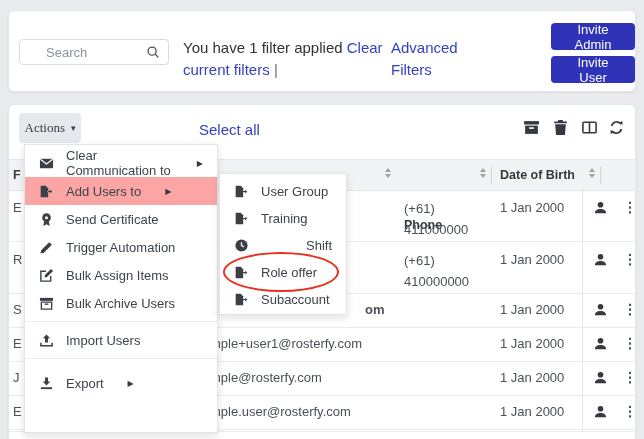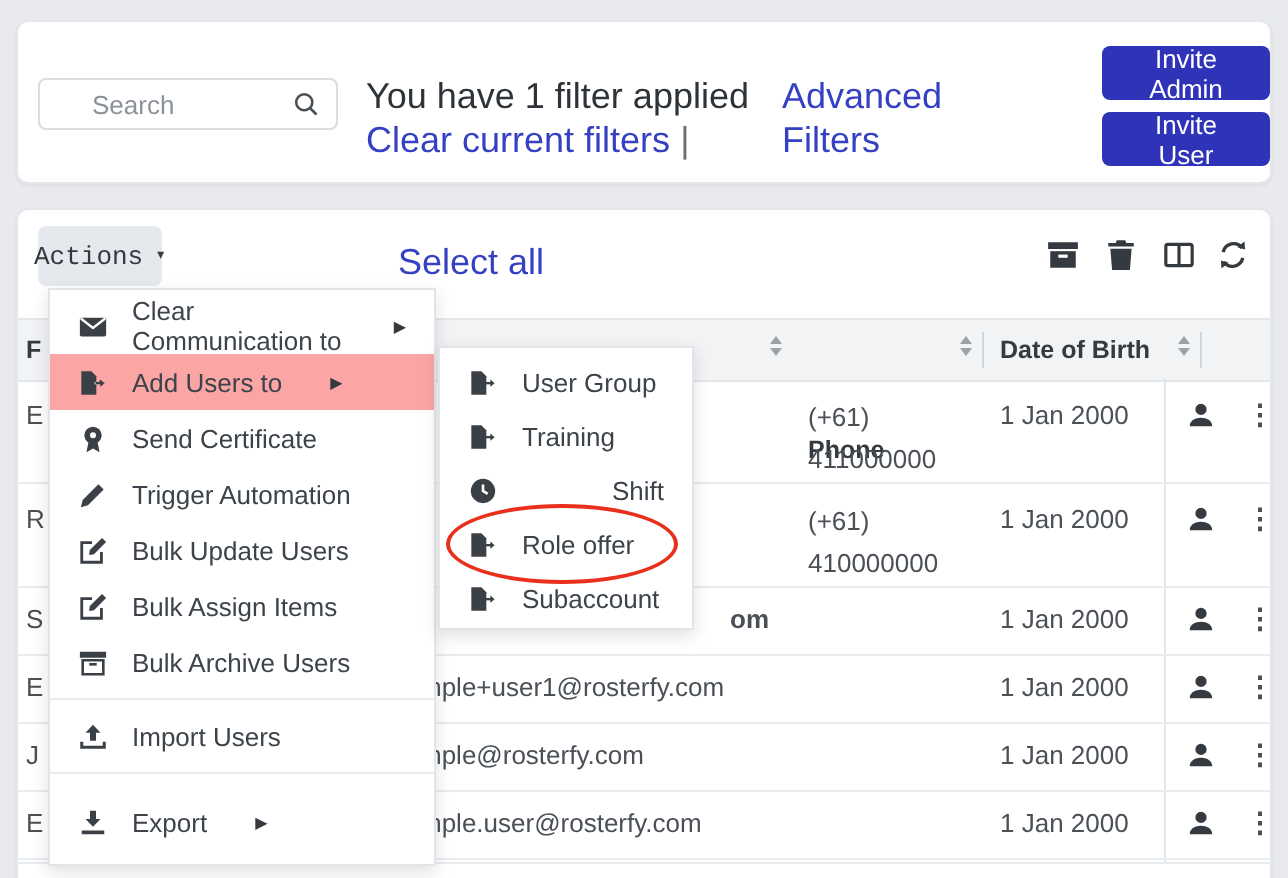--- a/index.html
+++ b/index.html
@@ -1,32 +1,32 @@
 <!DOCTYPE html>
 <html><head>
 <meta charset="utf-8">
 <style>
   html,body{margin:0;padding:0;}
   #app{position:relative;width:644px;height:439px;background:#e8eaed;
        font-family:"Liberation Sans",sans-serif;overflow:hidden;color:#3c434a;}
   .abs{position:absolute;}
   .card{background:#fff;border:1px solid #e3e6ea;border-radius:6px;box-shadow:0 1px 2px rgba(16,24,32,.05);}
   .link{color:#3540c2;cursor:pointer;text-decoration:none;}
-  .t13{font-size:18px;}
+  .t13{font-size:15px;}
   .gray{color:#4a5056;}
   .btn-primary{background:#2f33b8;color:#fff;font-size:13px;border:none;border-radius:4px;
        height:27px;padding:0 13px;display:inline-flex;align-items:center;cursor:pointer;}
   .search-box{display:flex;align-items:center;border:1px solid #d9dde1;border-radius:4px;
        background:#fff;height:26px;width:150px;box-sizing:border-box;padding:0 24px;}
   .search-box input{border:none;outline:none;flex:1;font-size:13px;min-width:0;
        font-family:"Liberation Sans",sans-serif;color:#495057;}
   .search-box input::placeholder{color:#8b929a;}
   .actions-btn{background:#e5e8ec;border:none;border-radius:4px;height:30px;width:62px;
        font-size:13px;color:#343a40;display:inline-flex;align-items:center;justify-content:center;gap:6px;cursor:pointer;
-       font-family:Liberation Mono, monospace;}
+       font-family:Liberation Serif, serif;}
   .caret-d{font-size:9px;color:#343a40;}
   .tool-ic{width:17px;height:17px;color:#343a40;cursor:pointer;}
   .thead{background:#f1f3f5;border-top:1px solid #e4e7ea;border-bottom:1px solid #e4e7ea;}
   .th{font-size:12.5px;font-weight:bold;color:#343a40;}
   .cell{font-size:13px;color:#4a5056;}
   .vbar{width:1px;background:#cfd4d9;}
   .sort{display:inline-flex;flex-direction:column;align-items:center;gap:2px;}
   .tri-up{width:0;height:0;border-left:3.6px solid transparent;border-right:3.6px solid transparent;border-bottom:4.4px solid #9aa1a8;}
   .tri-dn{width:0;height:0;border-left:3.6px solid transparent;border-right:3.6px solid transparent;border-top:4.4px solid #9aa1a8;}
   .row-border{border-bottom:1px solid #e9ecef;}
@@ -223,27 +223,20 @@
         <span>Send Certificate</span>
       </div>
 
       <div class="mi">
         <svg class="ic" viewBox="0 0 16 16">
           <path fill="currentColor" d="M1.5 14.5l1-3.8 8.4-8.4 2.8 2.8-8.4 8.4z"></path>
         </svg>
         <span>Trigger Automation</span>
       </div>
 
-      <div class="mi">
-        <svg class="ic" viewBox="0 0 16 16">
-          <path d="M12.5 8.5V14H2V3.5h5.5" fill="none" stroke="currentColor" stroke-width="1.5"></path>
-          <path fill="currentColor" d="M12.8 1l2.2 2.2L8.5 9.7 5.9 10.1l.4-2.6z"></path>
-        </svg>
-        <span>Bulk Update Users</span>
-      </div>
 
       <div class="mi">
         <svg class="ic" viewBox="0 0 16 16">
           <path d="M12.5 8.5V14H2V3.5h5.5" fill="none" stroke="currentColor" stroke-width="1.5"></path>
           <path fill="currentColor" d="M12.8 1l2.2 2.2L8.5 9.7 5.9 10.1l.4-2.6z"></path>
         </svg>
         <span>Bulk Assign Items</span>
       </div>
 
       <div class="mi">

